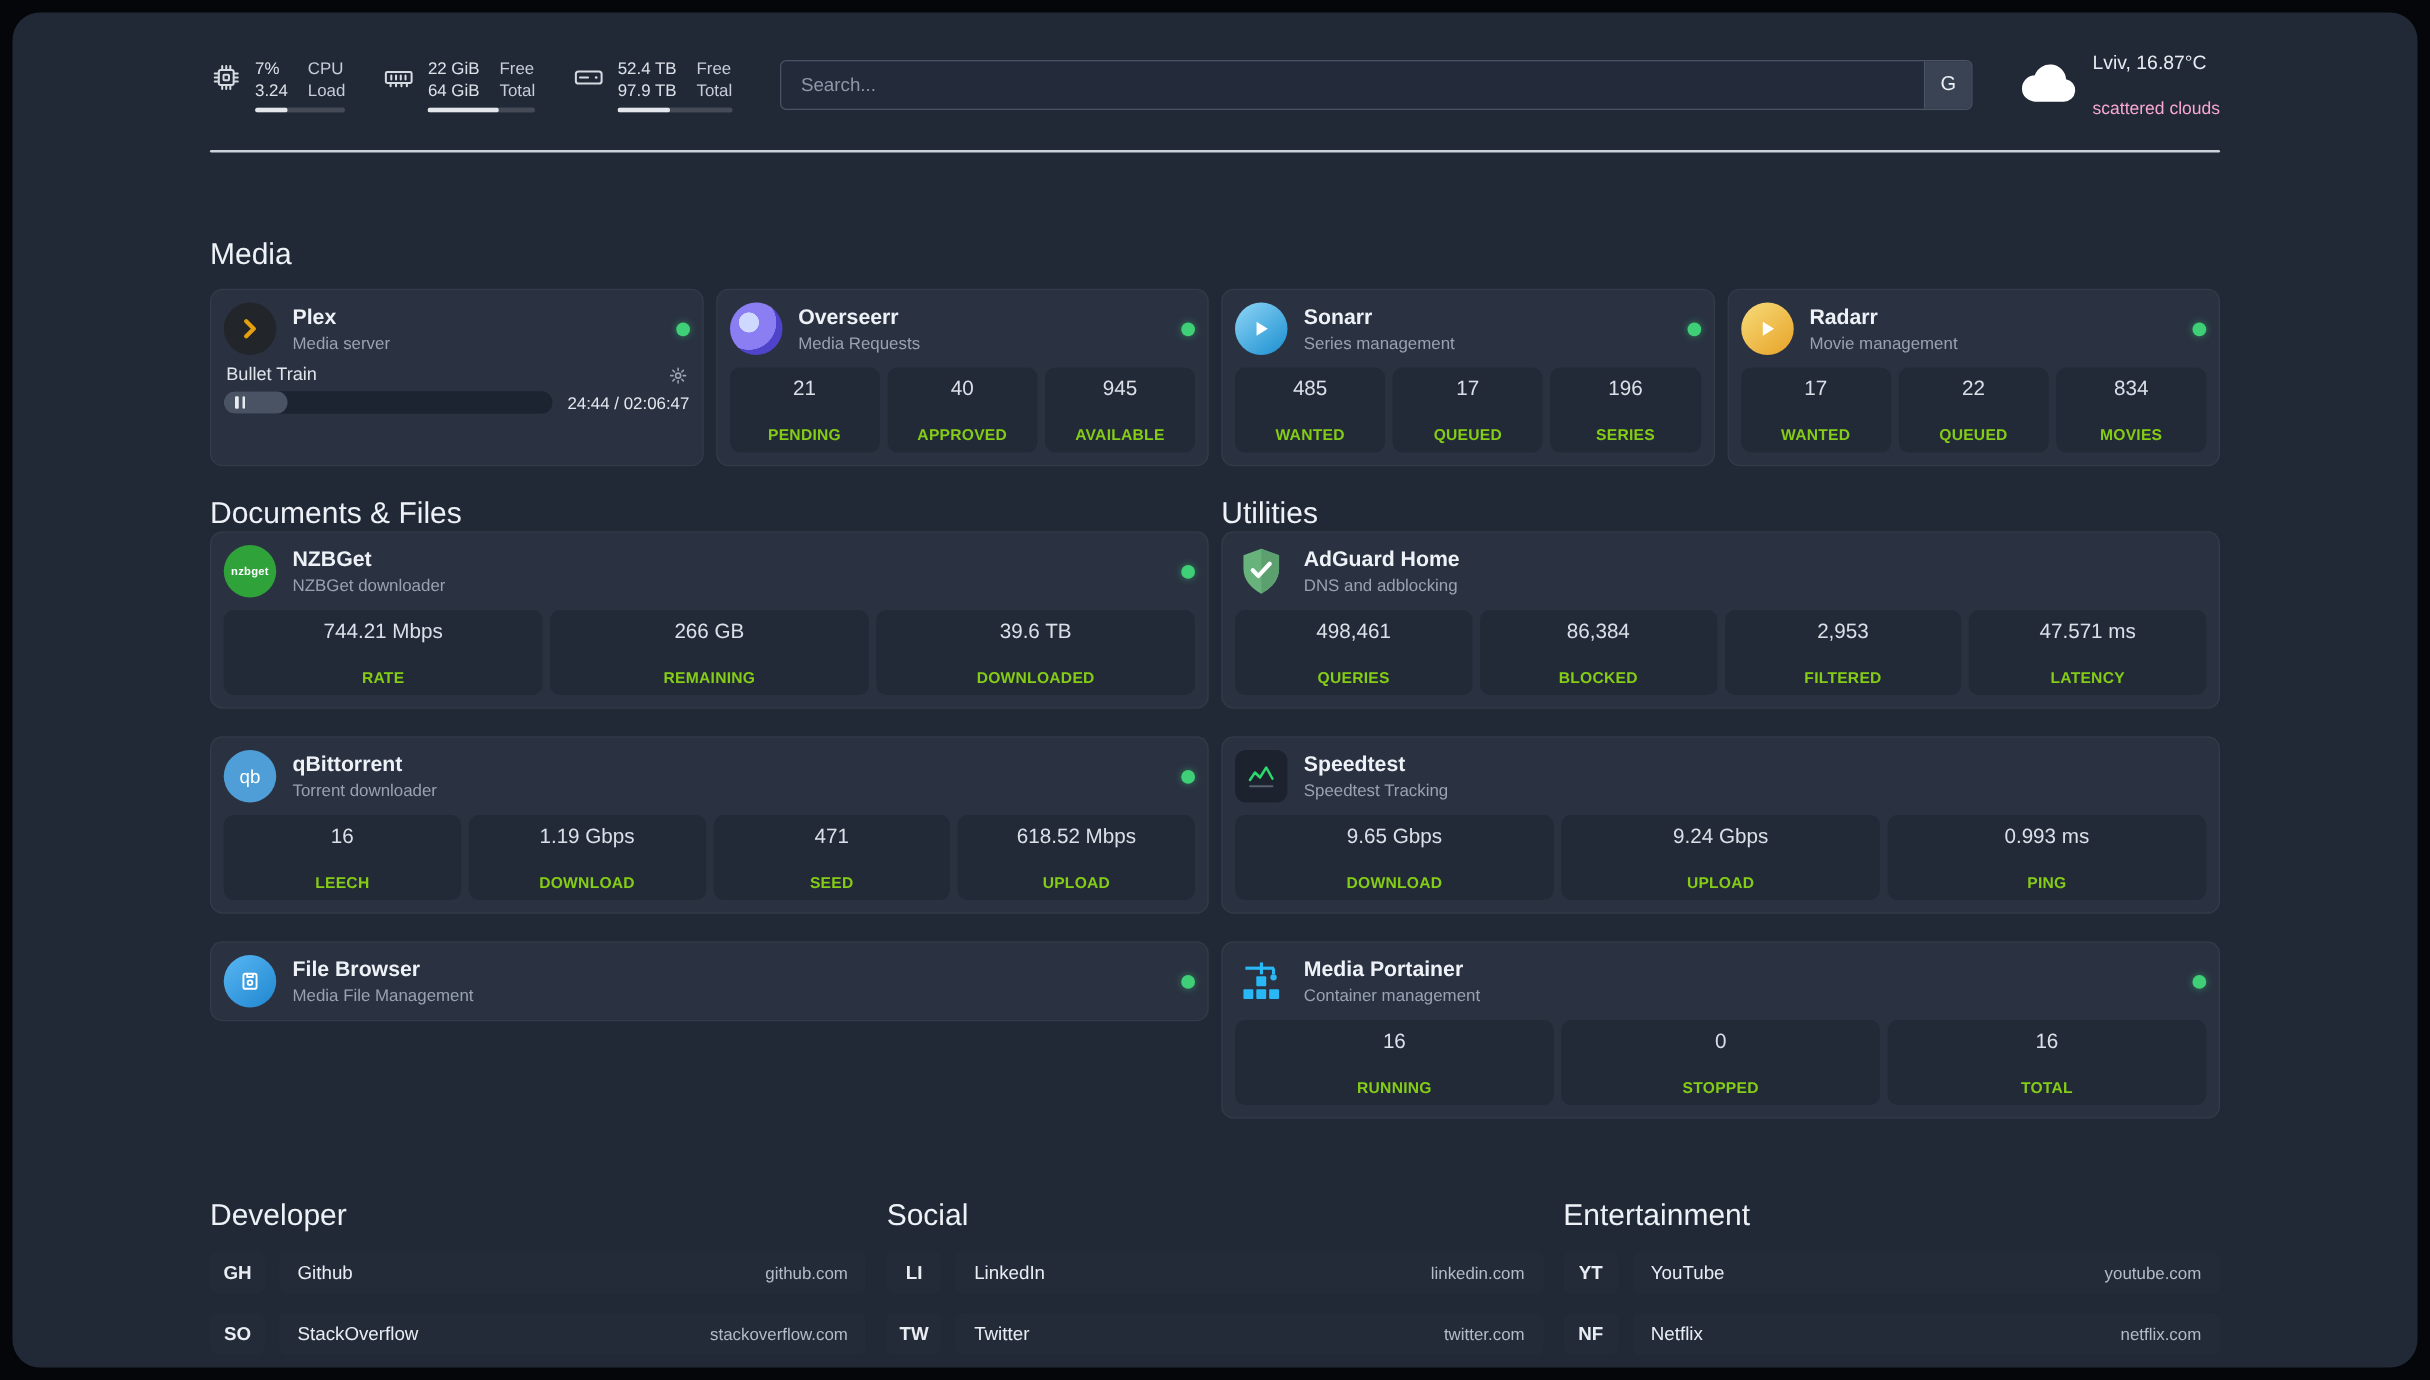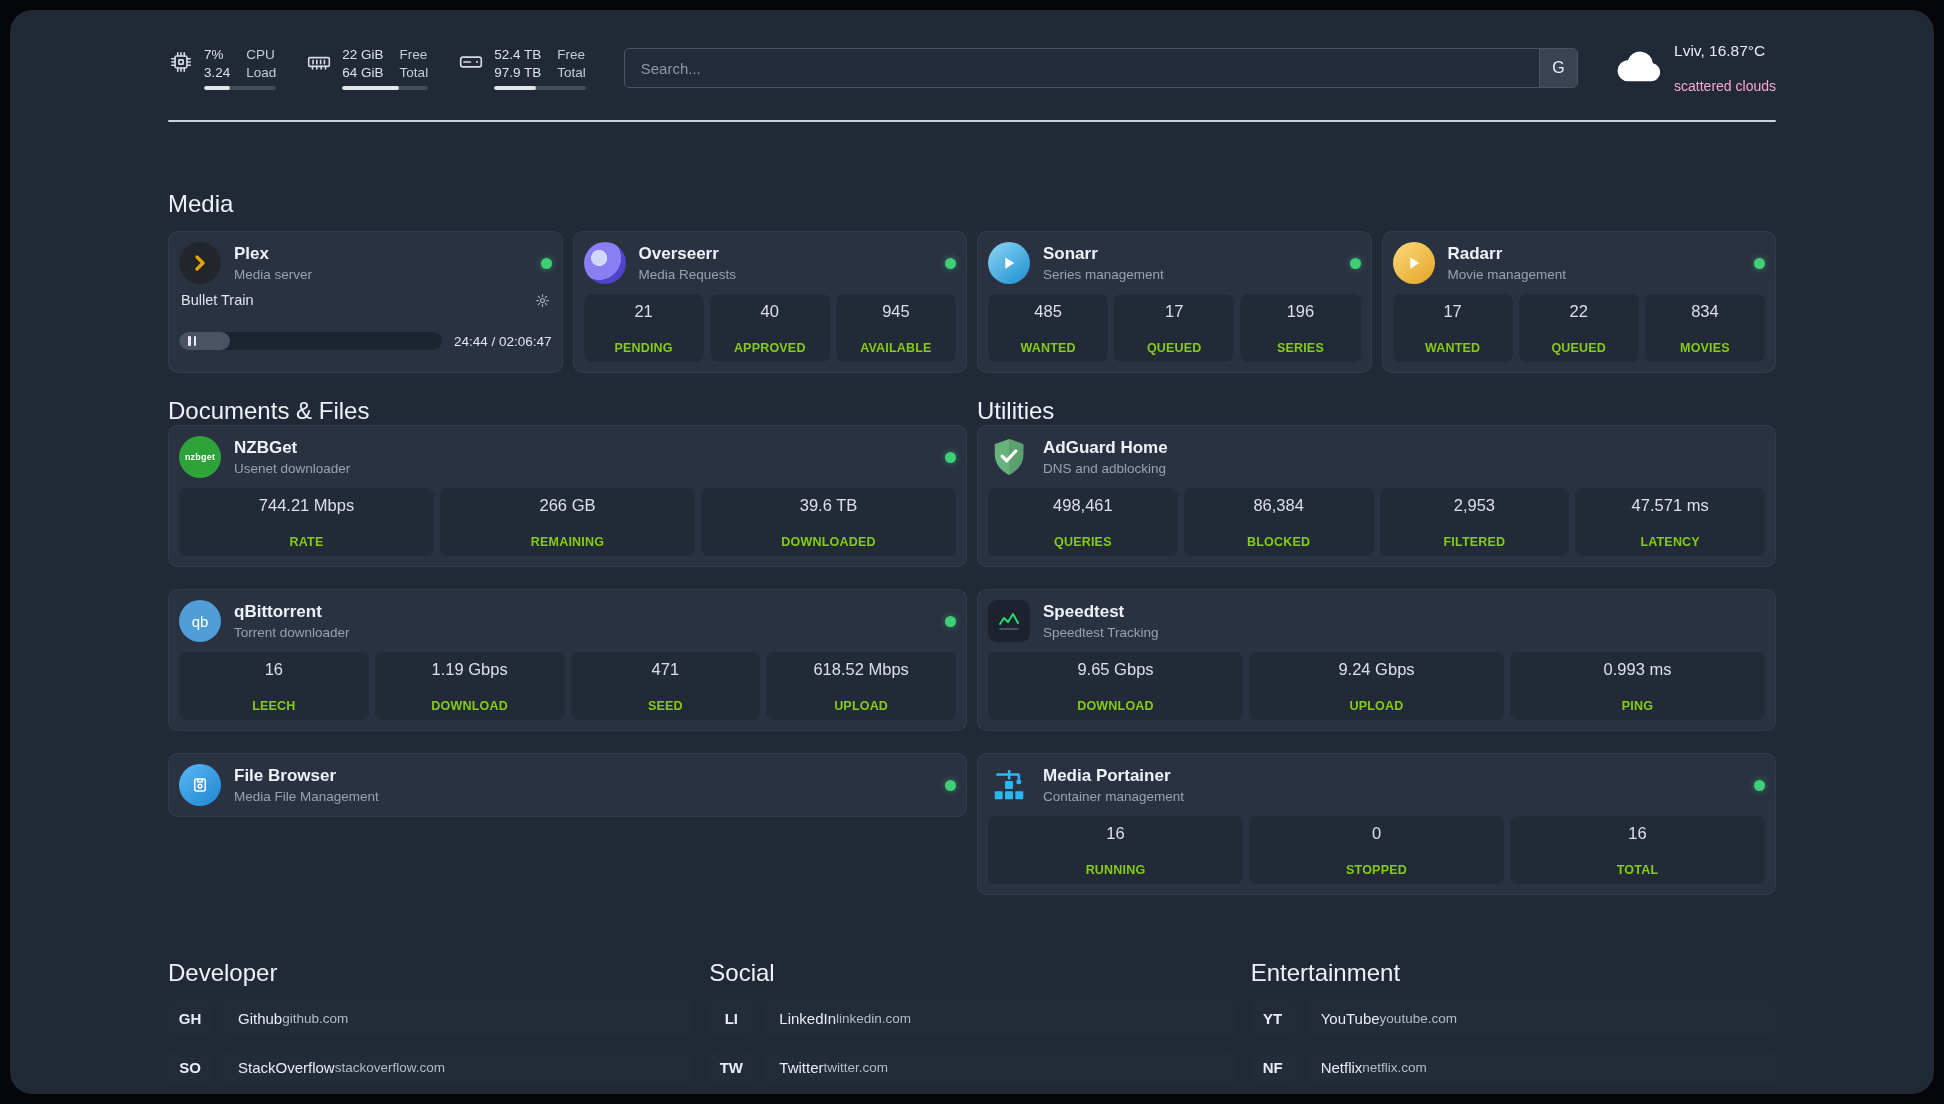--- a/index.html
+++ b/index.html
@@ -59,33 +59,33 @@
   
   .tiles{display:flex;gap:6px;margin-top:10px}
   .tile{flex:1;background:#222a38;border-radius:8px;padding:8px 4px 7px;text-align:center}
   .tile-value{font-size:16.5px;color:#dbe0e8}
   .tile-label{font-size:12.5px;font-weight:700;color:#84cc16;margin-top:20px;letter-spacing:.2px}
 
   
   .np{margin-top:8px}
   .np-head{display:flex;align-items:center;justify-content:space-between;font-size:14.5px;color:#dfe4eb;padding:0 2px}
   .gear{display:flex;cursor:pointer}
-  .np-row{display:flex;align-items:center;gap:12px;margin-top:24px}
+  .np-row{display:flex;align-items:center;gap:12px;margin-top:5px}
   .np-track{flex:1;height:18px;background:#1d2431;border-radius:9px;position:relative;overflow:hidden}
   .np-fill{position:absolute;left:0;top:0;bottom:0;background:#495363;border-radius:9px}
   .pause{position:absolute;left:9px;top:4px;display:flex;gap:3px;cursor:pointer}
   .pause i{display:block;width:2.5px;height:10px;background:#e8ecf2;border-radius:1px}
   .np-time{font-size:13.5px;color:#e3e7ee;flex:none}
 
   
   .bottom{display:grid;grid-template-columns:repeat(3,1fr);gap:16px;margin-top:64px}
   .bm-head{margin-bottom:14px}
   .bm-row{display:flex;gap:11px;margin-bottom:15px;height:34px;cursor:pointer}
   .bm-abbr{width:44px;flex:none;background:#232b39;border-radius:6px;display:flex;align-items:center;justify-content:center;font-size:15px;font-weight:600;color:#e9edf3}
-  .bm-pill{flex:1;background:#232b39;border-radius:6px;display:flex;align-items:center;padding:0 15px}
+  .bm-pill{flex:1;background:#232b39;border-radius:6px;display:flex;align-items:center;justify-content:space-between;padding:0 15px}
   .bm-name{font-size:15px;color:#e9edf3}
   .bm-domain{font-size:13.5px;color:#b3bbc7}
 </style>
 </head>
 <body>
 
 <div class="screen">
 <div class="panel">
 <div class="content">
 
@@ -305,21 +305,21 @@
     <div class="col">
       <h2 class="sec-title col-head">Documents &amp; Files</h2>
 
       <div class="card">
         <div class="card-head">
           <span class="app-icon icon-nzbget">
             <span class="nzb-text">nzbget</span>
           </span>
           <div class="titles">
             <div class="card-title">NZBGet</div>
-            <div class="card-sub">Usenet downloader</div>
+            <div class="card-sub">NZBGet downloader</div>
           </div>
           <span class="dot"></span>
         </div>
         <div class="tiles">
           <div class="tile">
             <div class="tile-value">744.21 Mbps</div>
             <div class="tile-label">RATE</div>
           </div>
           <div class="tile">
             <div class="tile-value">266 GB</div>

